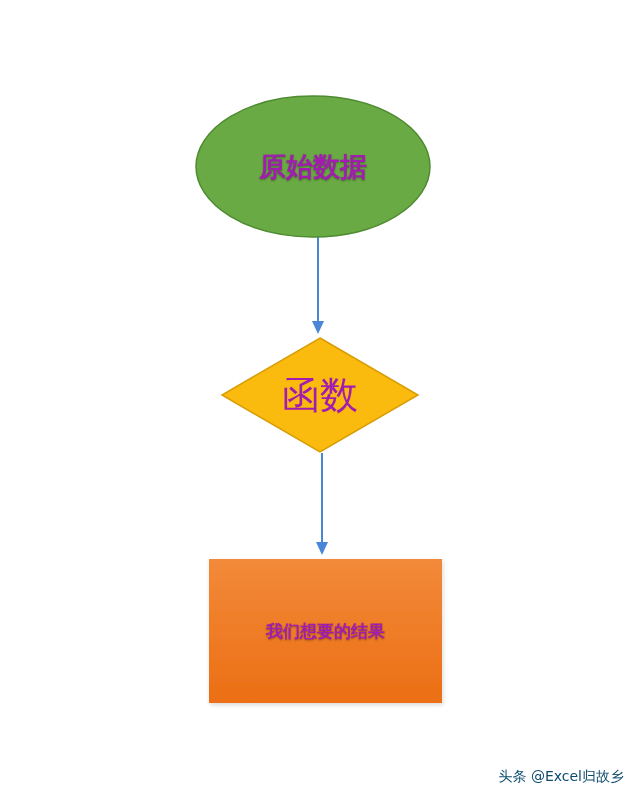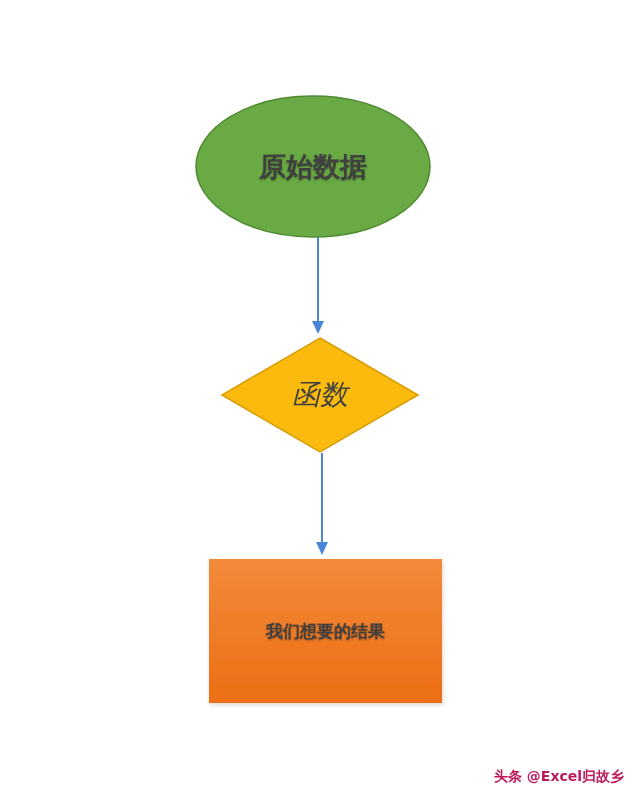--- a/index.html
+++ b/index.html
@@ -1,23 +1,23 @@
 <!DOCTYPE html>
 <html><head>
   <meta charset="utf-8">
   <style>
     html, body { margin: 0; padding: 0; }
     body { width: 640px; height: 800px; background: #ffffff; position: relative; overflow: hidden; font-family: "DejaVu Sans", sans-serif; }
     .canvas { position: absolute; left: 0; top: 0; width: 640px; height: 800px; }
-    .node-label { position: absolute; color: #404040; text-align: center; display: flex; align-items: center; justify-content: center; }
+    .node-label { position: absolute; color: #a21caf; text-align: center; display: flex; align-items: center; justify-content: center; }
     .bold-shadow { font-weight: bold; text-shadow: 0 1px 2px rgba(0,0,0,0.35); }
     #ellipse-label { left: 196px; top: 96px; width: 234px; height: 141px; font-size: 27px; }
-    #diamond-label { left: 222px; top: 338px; width: 196px; height: 114px; font-size: 28px; font-style: italic; }
+    #diamond-label { left: 222px; top: 338px; width: 196px; height: 114px; font-size: 38px; }
     #rect-label { left: 218px; top: 570px; width: 215px; height: 122px; font-size: 17px; line-height: 46px; }
-    .watermark { position: absolute; right: 16px; bottom: 14px; font-size: 14px; color: #be185d; text-shadow: 0 0 2px #fff; font-weight: bold; }
+    .watermark { position: absolute; right: 16px; bottom: 14px; font-size: 14px; color: #0c4a6e; text-shadow: 0 0 2px #fff; }
   </style>
 </head>
 <body>
 
 <svg class="canvas" width="640" height="800" viewBox="0 0 640 800">
   <defs>
     <linearGradient id="rectGrad" x1="0" y1="0" x2="0" y2="1">
       <stop offset="0" stop-color="#f28a3a"></stop>
       <stop offset="1" stop-color="#ec6e14"></stop>
     </linearGradient>

